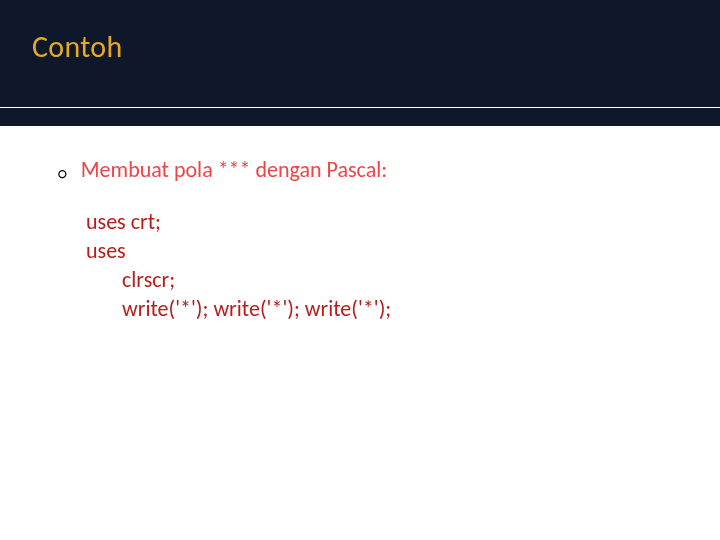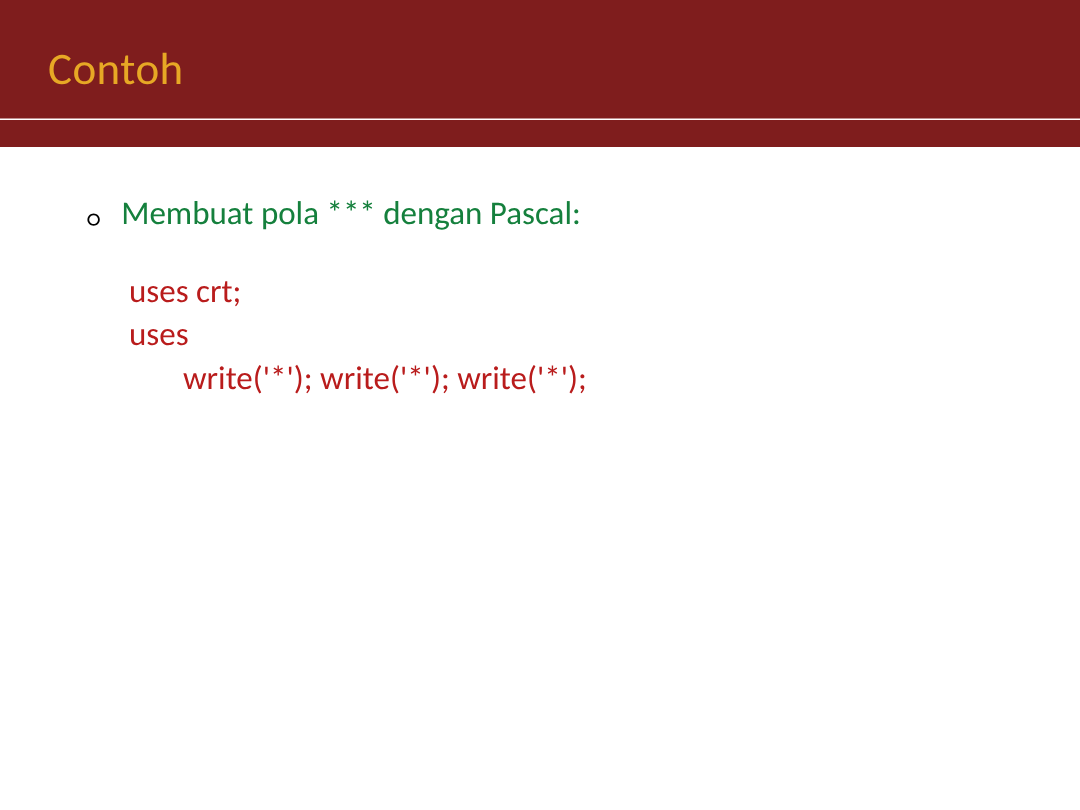--- a/index.html
+++ b/index.html
@@ -3,22 +3,22 @@
 <meta charset="utf-8">
 <style>
   * { margin: 0; padding: 0; box-sizing: border-box; }
   html, body { width: 720px; height: 540px; overflow: hidden; }
   body {
     font-family: Calibri, "Segoe UI", Arial, sans-serif;
     background: #ffffff;
     color: #000;
   }
   .header {
-    background: #7f1d1d;
-    height: 98px;
+    background: #0f172a;
+    height: 126px;
     padding: 28px 0 0 32px;
     position: relative;
   }
   .title {
     color: #e7a825;
     font-size: 30px;
     font-weight: 400;
     letter-spacing: 0.3px;
   }
   .underline {
@@ -39,21 +39,21 @@
     margin-bottom: 24px;
   }
   .bullet {
     font-size: 16px;
     line-height: 1;
     position: relative;
     top: 2px;
   }
   .bullet-text {
     font-size: 22px;
-    color: #15803d;
+    color: #ef4444;
   }
   .code-block {
     padding-left: 28px;
     font-size: 22px;
     line-height: 1.32;
     color: #b91c1c;
   }
   .indent {
     padding-left: 36px;
   }
@@ -68,15 +68,16 @@
 
 <div class="content">
   <div class="bullet-row">
     <span class="bullet">○</span>
     <span class="bullet-text">Membuat pola *** dengan Pascal:</span>
   </div>
 
   <div class="code-block">
     <div>uses crt;</div>
     <div>uses</div>
+    <div class="indent">clrscr;</div>
     <div class="indent">write('*'); write('*'); write('*');</div>
   </div>
 </div>
 
 </body></html>

